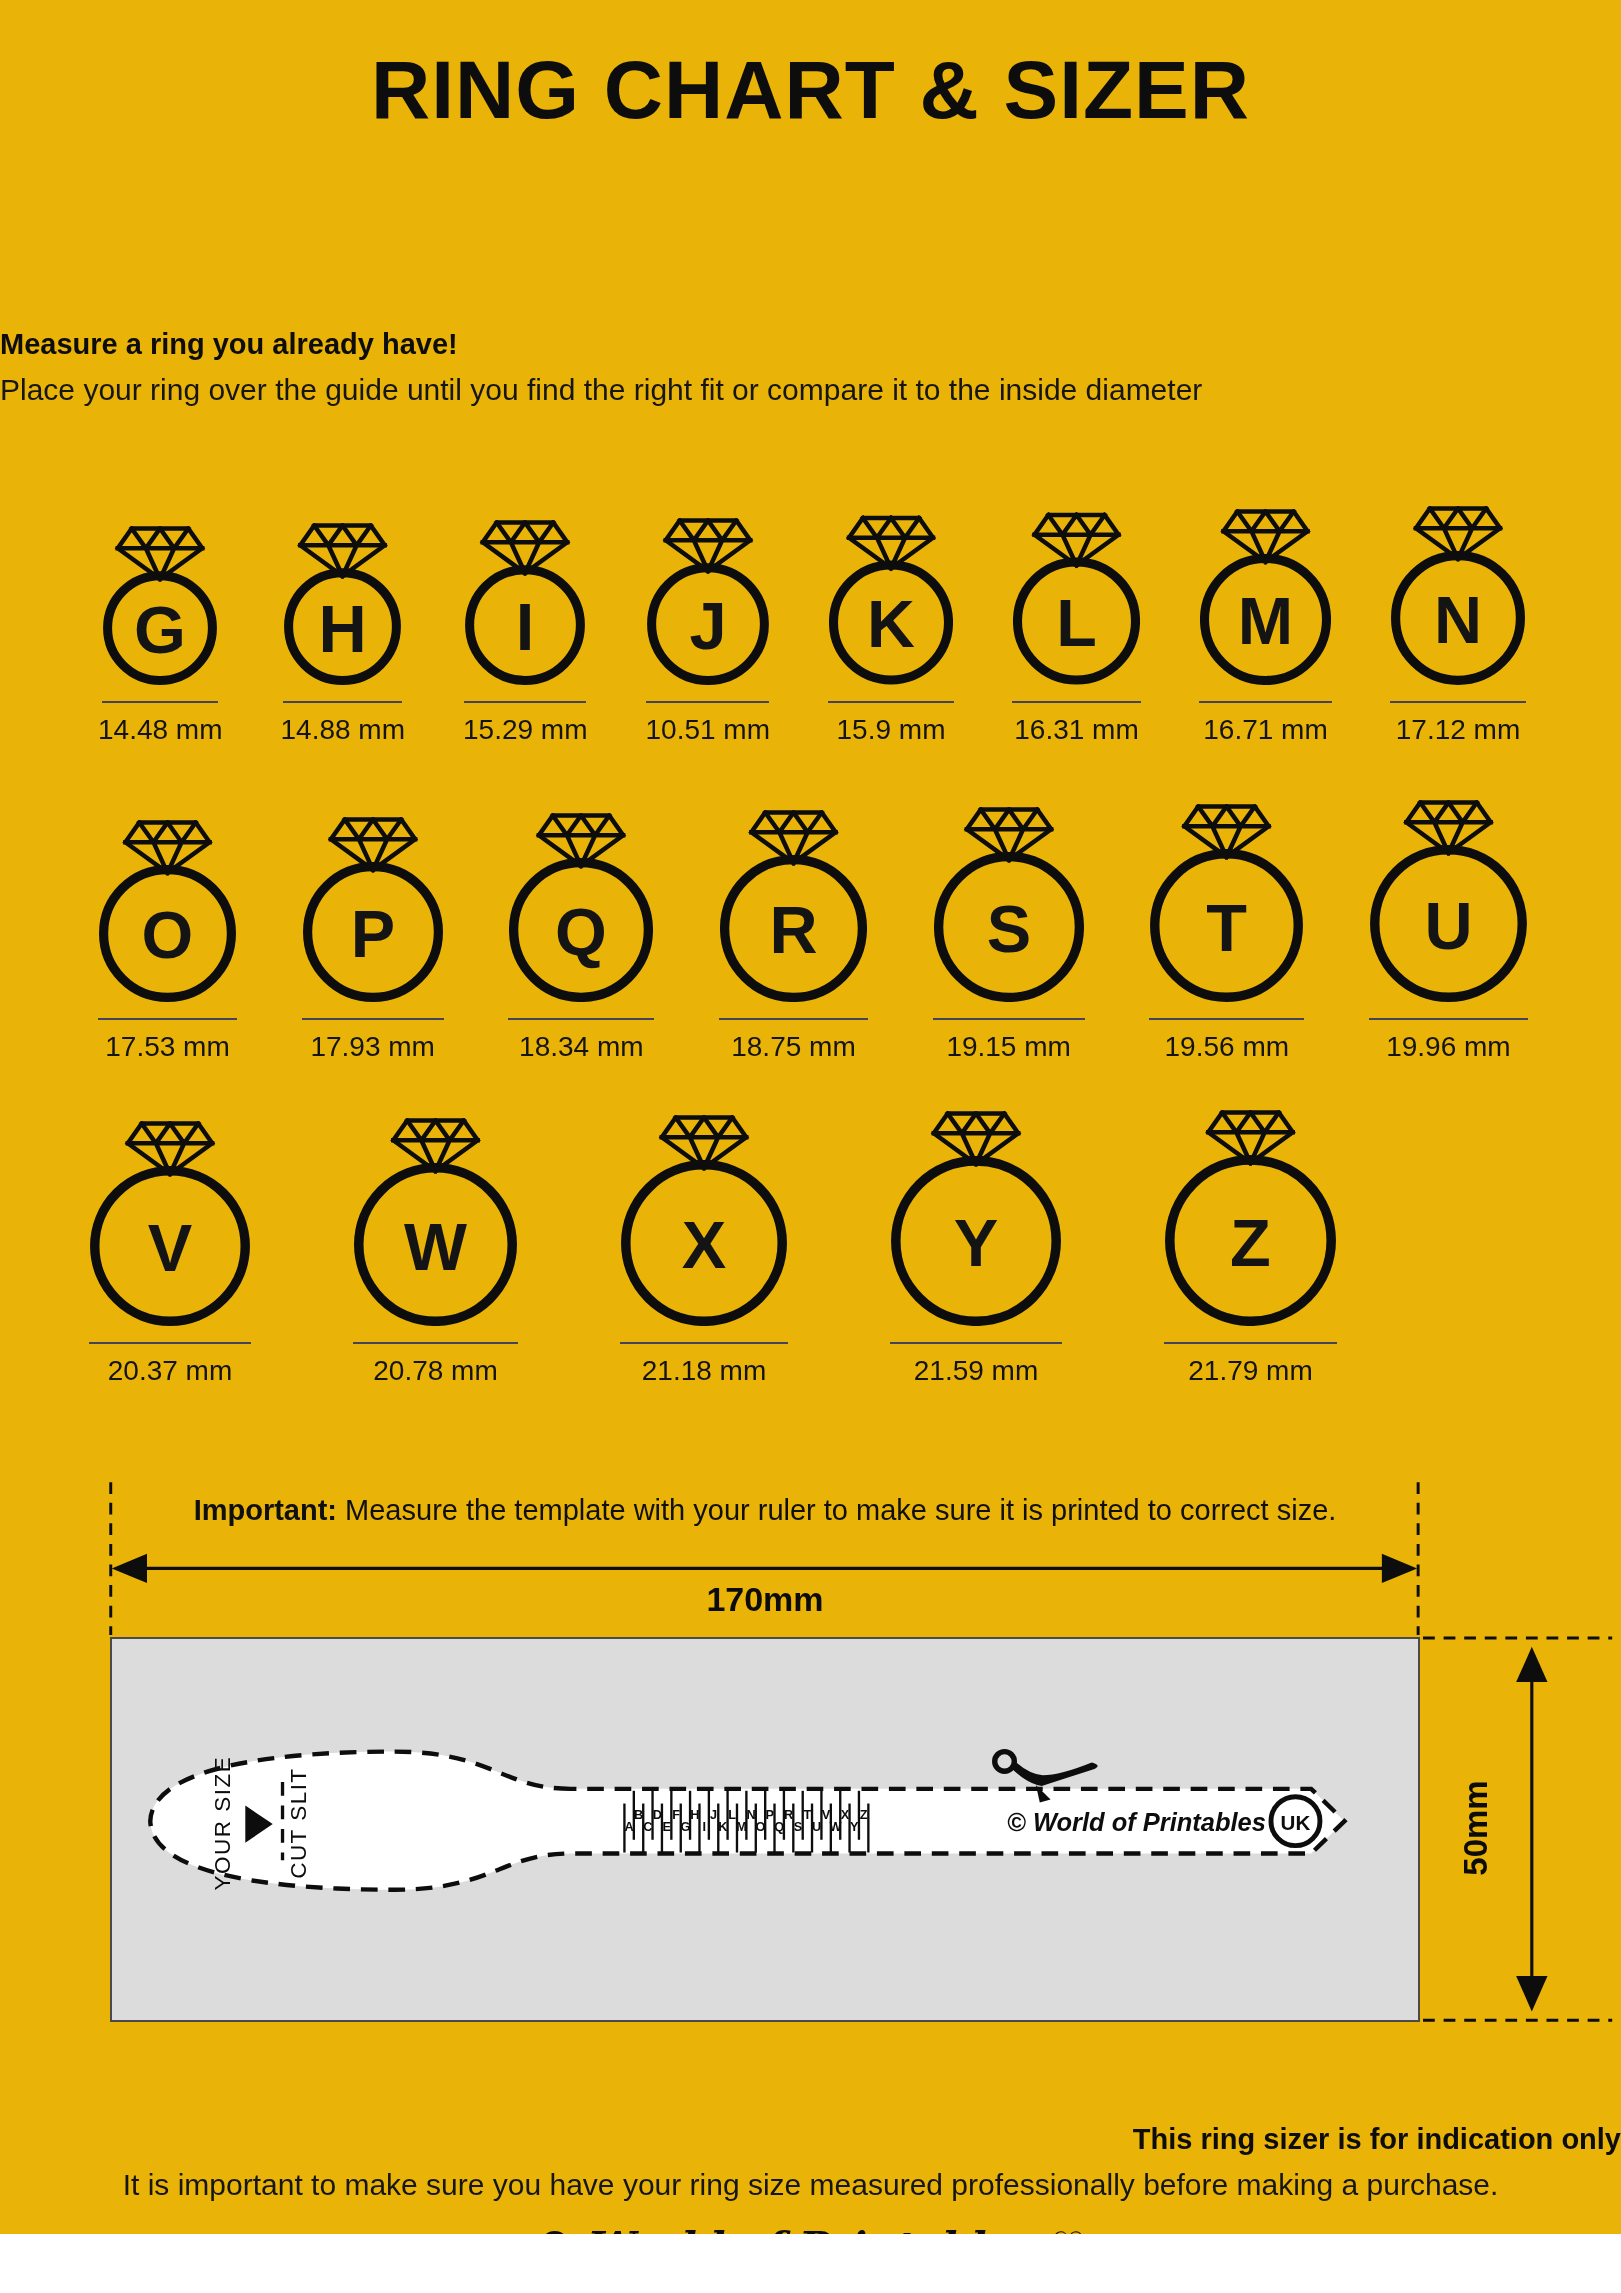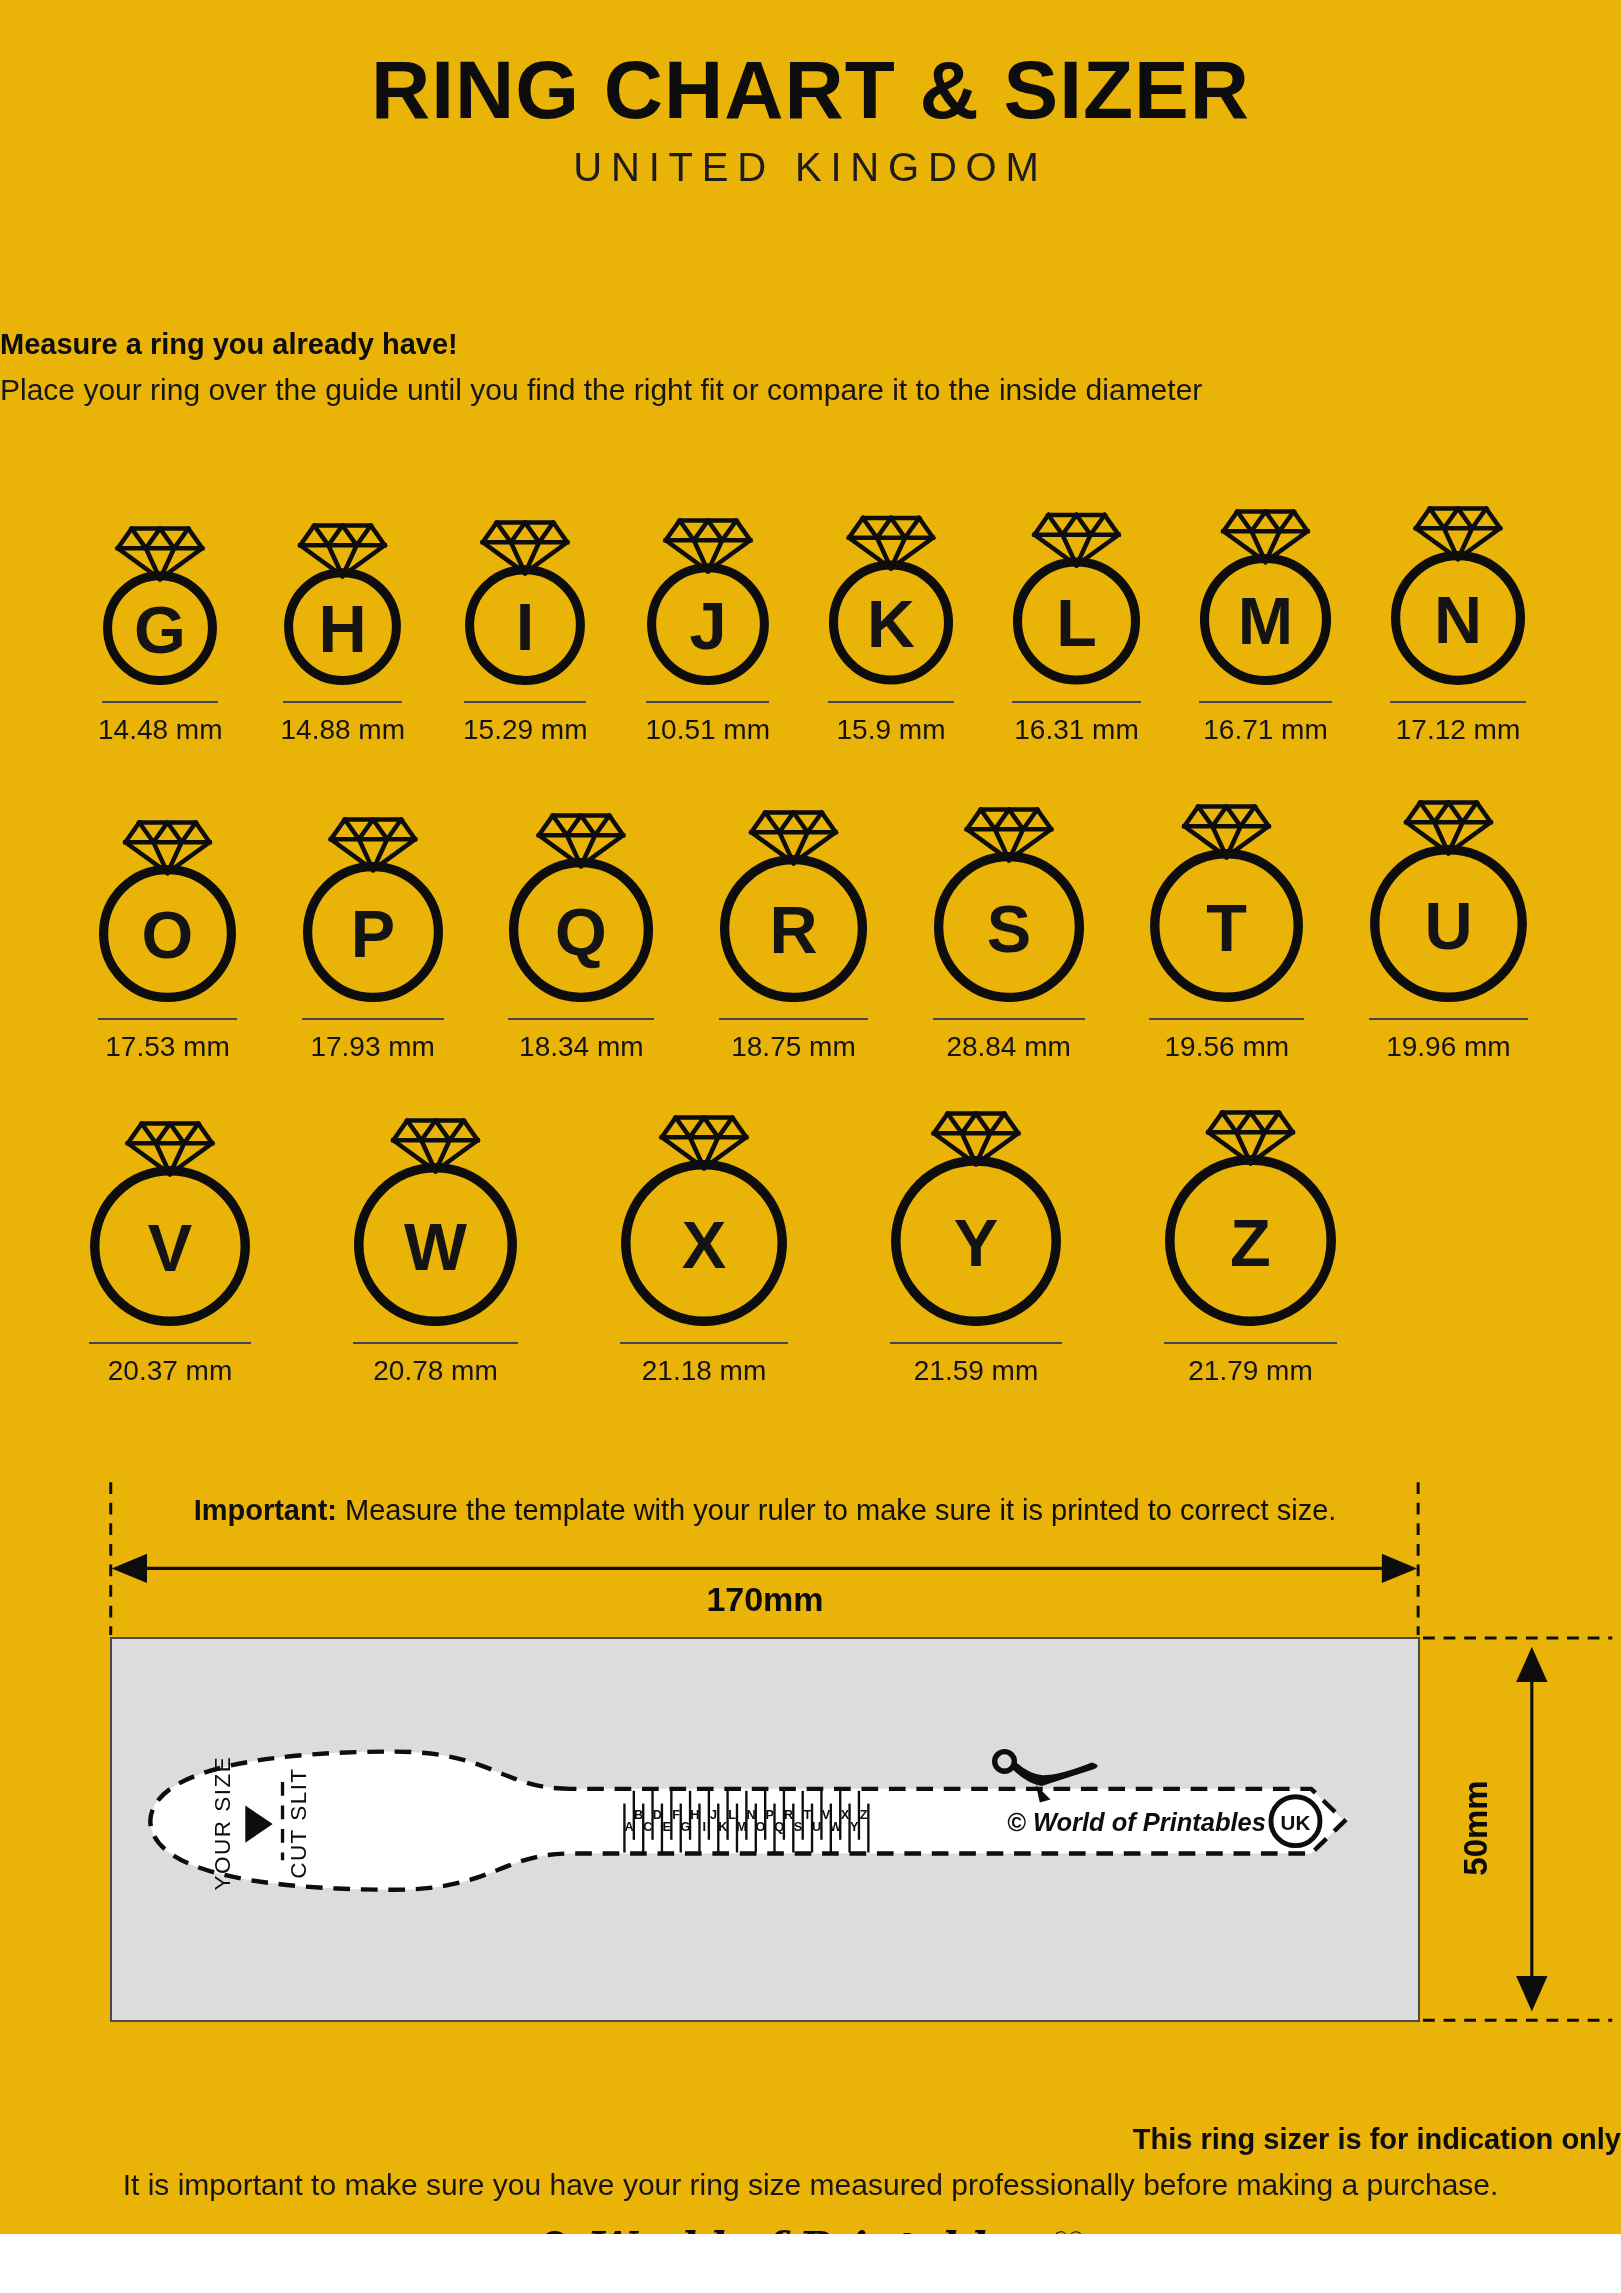--- a/index.html
+++ b/index.html
@@ -53,21 +53,20 @@
   .footer-sub{margin-top:11.8px;font-size:30px;color:#161616;}
   .footer-brand{margin-top:21.6px;font-family:"DejaVu Serif",serif;font-style:italic;font-weight:600;font-size:41px;color:#0d0d0d;}
 </style>
 </head>
 <body>
 
 <div class="page">
 
   <div class="header">
     <div class="title">RING CHART &amp; SIZER</div>
-    <div class="subtitle">UNITED KINGDOM</div>
   </div>
 
   <div class="intro">
     <div class="intro-bold">Measure a ring you already have!</div>
     <div class="intro-sub">Place your ring over the guide until you find the right fit or compare it to the inside diameter</div>
   </div>
 
   <div class="ring-row" id="ring-row-1">
       <div class="ring-cell">
         <svg class="ring-svg" width="114" height="159" viewBox="0 0 116 162">
@@ -192,21 +191,21 @@
         <div class="ring-mm">18.75 mm</div>
       </div>
       <div class="ring-cell">
         <svg class="ring-svg" width="150" height="195" viewBox="0 0 153 199">
           <path class="dia" d="M47.7,2.5 L105.3,2.5 L119.5,22.7 L76.5,54 L33.5,22.7 Z"></path>
           <path class="dia" d="M33.5,22.7 L119.5,22.7 M47.7,2.5 L62.1,22.7 L76.5,2.5 L90.9,22.7 L105.3,2.5 M62.1,22.7 L76.5,54 M90.9,22.7 L76.5,54"></path>
           <circle class="band" cx="76.5" cy="122.5" r="71.8" stroke-width="9.5"></circle>
           <text class="ring-letter" x="76.5" y="124.5">S</text>
         </svg>
         <div class="ring-rule" style="width:152px"></div>
-        <div class="ring-mm">28.84 mm</div>
+        <div class="ring-mm">19.15 mm</div>
       </div>
       <div class="ring-cell">
         <svg class="ring-svg" width="153" height="198" viewBox="0 0 156 202">
           <path class="dia" d="M49.2,2.5 L106.8,2.5 L121.0,22.7 L78.0,54 L35.0,22.7 Z"></path>
           <path class="dia" d="M35.0,22.7 L121.0,22.7 M49.2,2.5 L63.6,22.7 L78.0,2.5 L92.4,22.7 L106.8,2.5 M63.6,22.7 L78.0,54 M92.4,22.7 L78.0,54"></path>
           <circle class="band" cx="78" cy="124" r="73.2" stroke-width="9.6"></circle>
           <text class="ring-letter" x="78" y="126">T</text>
         </svg>
         <div class="ring-rule" style="width:155px"></div>
         <div class="ring-mm">19.56 mm</div>

